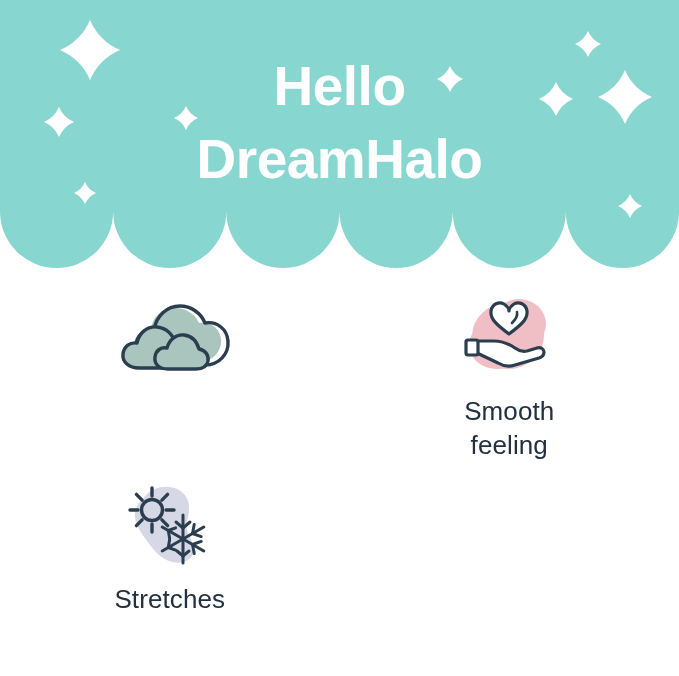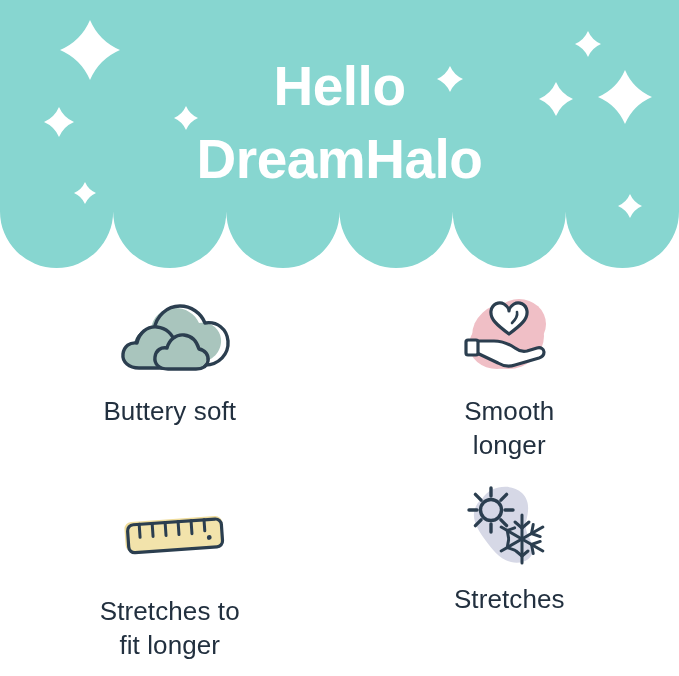--- a/index.html
+++ b/index.html
@@ -151,21 +151,20 @@
                  C72 51 77 57 76 64 C75 72 68 76 60 76 Z" fill="none" stroke="#2b3e4f" stroke-width="3.4" stroke-linejoin="round" stroke-linecap="round"></path>
 
         <path d="M56 76 C47 76 42 71 43 64 C44 58 49 55 55 56
                  C57 48 64 43 72 44 C79 45 84 50 86 57
                  C92 58 96 63 95 69 C94 74 89 76 83 76 Z" fill="#a9c5bd" stroke="none"></path>
         <path d="M57 77 C48 77 43 72 44 65 C45 58 50 55 56 56
                  C58 48 65 42 73 43 C81 44 86 50 88 57
                  C94 58 98 63 97 69 C96 75 91 77 85 77 Z" fill="none" stroke="#2b3e4f" stroke-width="3.4" stroke-linejoin="round" stroke-linecap="round"></path>
       </svg>
     </div>
-    <div class="feature-label">Buttery soft</div>
   </div>
 
   <div class="feature cell-1">
     <div class="feature-icon">
       <svg width="110" height="88" viewBox="0 0 110 88" aria-hidden="true">
 
         <ellipse cx="55" cy="45" rx="36" ry="33" fill="#f0bfc6"></ellipse>
         <ellipse cx="44" cy="54" rx="28" ry="24" fill="#f0bfc6"></ellipse>
         <ellipse cx="66" cy="33" rx="27" ry="25" fill="#f0bfc6"></ellipse>
 
@@ -177,46 +176,23 @@
 
         <path d="M24 50 L41 50 C49 50 56 53 62 57
                  C66 60 70 61 74 60 L84 57
                  C88 56 91 58 91 61 C91 64 89 66 86 67
                  L62 74 C56 76 50 75 45 72 L24 62 Z" fill="#ffffff" stroke="#2b3e4f" stroke-width="3.2" stroke-linejoin="round" stroke-linecap="round"></path>
 
         <rect x="13" y="49" width="12" height="15" rx="2" fill="#ffffff" stroke="#2b3e4f" stroke-width="3.2" stroke-linejoin="round"></rect>
       </svg>
     </div>
     <div class="feature-label">Smooth
-longer</div>
+feeling</div>
   </div>
 
-  <div class="feature cell-2">
-    <div class="feature-icon">
-      <svg width="120" height="70" viewBox="0 0 120 70" aria-hidden="true">
-        <g transform="rotate(-4 60 35)">
-
-          <rect x="12" y="19" width="98" height="30" rx="7" fill="#efdc9b"></rect>
-
-          <rect x="15" y="22" width="94" height="28" rx="6" fill="#f2e3ab" stroke="#2b3e4f" stroke-width="3.2"></rect>
-
-          <line x1="27" y1="22" x2="27" y2="35" stroke="#2b3e4f" stroke-width="3" stroke-linecap="round"></line>
-          <line x1="40" y1="22" x2="40" y2="35" stroke="#2b3e4f" stroke-width="3" stroke-linecap="round"></line>
-          <line x1="53" y1="22" x2="53" y2="35" stroke="#2b3e4f" stroke-width="3" stroke-linecap="round"></line>
-          <line x1="66" y1="22" x2="66" y2="35" stroke="#2b3e4f" stroke-width="3" stroke-linecap="round"></line>
-          <line x1="79" y1="22" x2="79" y2="35" stroke="#2b3e4f" stroke-width="3" stroke-linecap="round"></line>
-          <line x1="92" y1="22" x2="92" y2="33" stroke="#2b3e4f" stroke-width="3" stroke-linecap="round"></line>
-
-          <circle cx="96" cy="40" r="2.4" fill="#2b3e4f"></circle>
-        </g>
-      </svg>
-    </div>
-    <div class="feature-label">Stretches to
-fit longer</div>
-  </div>
 
   <div class="feature cell-3">
     <div class="feature-icon">
       <svg width="112" height="92" viewBox="0 0 112 92" aria-hidden="true">
 
         <path d="M30 22 C38 8 60 6 70 16 C79 25 76 36 74 45
                  C72 56 80 62 81 71 C82 82 70 88 59 85
                  C47 82 40 72 34 64 C27 55 21 45 22 36
                  C23 29 26 25 30 22 Z" fill="#d6d8e6"></path>
 

